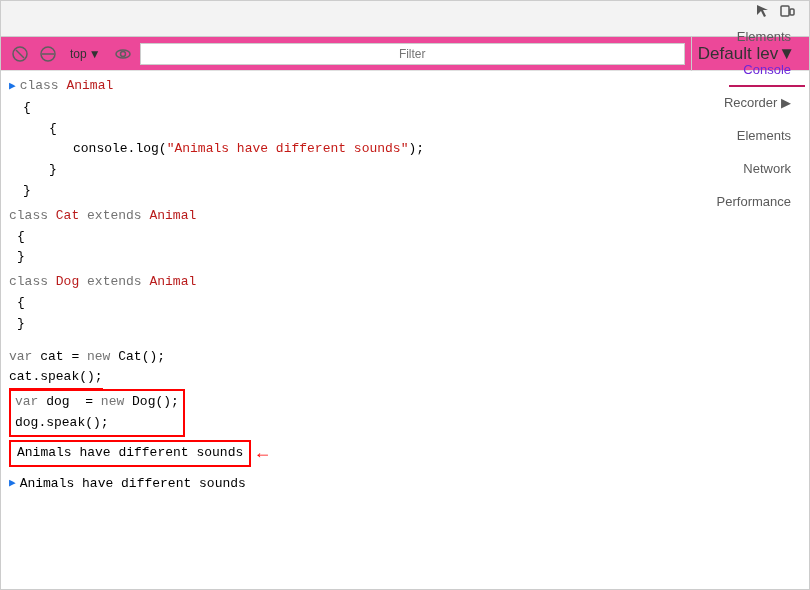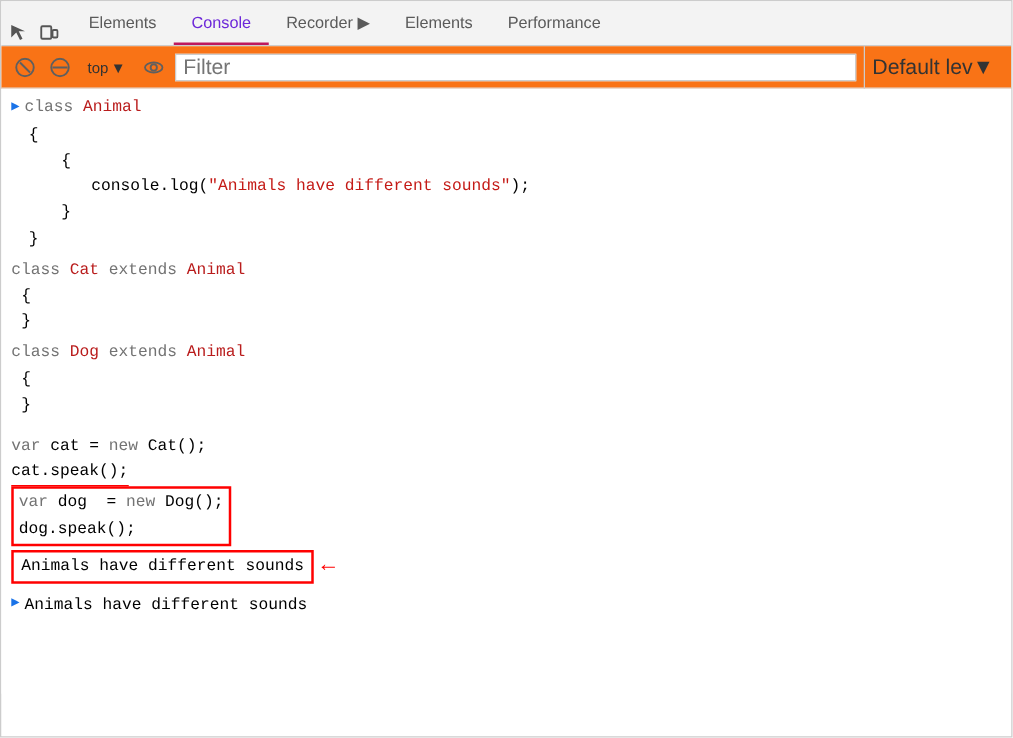--- a/index.html
+++ b/index.html
@@ -25,20 +25,21 @@
     }
 
     .tab-bar {
       display: flex;
       align-items: flex-end;
       background: #f3f3f3;
       border-bottom: 1px solid #ccc;
       height: 36px;
       padding: 0 4px;
       gap: 0;
+      flex-direction: column;
     }
 
     .tab {
       padding: 8px 14px;
       font-size: 13px;
       color: #5a5a5a;
       cursor: pointer;
       border-bottom: 2px solid transparent;
       height: 36px;
       display: flex;
@@ -48,21 +49,21 @@
 
     .tab.active {
       color: #6d28d9;
       border-bottom: 2px solid #be185d;
     }
 
     
     .console-toolbar {
       display: flex;
       align-items: center;
-      background: #f97316;
+      background: #ec4899;
       border-bottom: 1px solid #e0e0e0;
       height: 34px;
       padding: 0 8px;
       gap: 6px;
     }
 
     .console-toolbar .icon-btn {
       width: 22px;
       height: 22px;
       display: flex;
@@ -85,23 +86,24 @@
       cursor: pointer;
       padding: 2px 4px;
       border: 1px solid transparent;
     }
 
     .filter-input {
       flex: 1;
       height: 22px;
       border: 1px solid #ccc;
       padding: 0 6px;
-      font-size: 17px;
+      font-size: 12px;
       font-family: Arial, sans-serif;
       outline: none;
+      text-align: center;
     }
 
     .default-level {
       font-family: Arial, sans-serif;
       font-size: 17px;
       color: #333;
       padding: 2px 6px;
       cursor: pointer;
       border-left: 1px solid #ccc;
       height: 34px;
@@ -162,20 +164,21 @@
       <svg width="16" height="16" viewBox="0 0 16 16" fill="none">
         <rect x="2" y="3" width="8" height="10" rx="1" stroke="#555" stroke-width="1.5" fill="none"></rect>
         <rect x="11" y="6" width="4" height="6" rx="1" stroke="#555" stroke-width="1.5" fill="none"></rect>
       </svg>
     </div>
   </div>
   <div class="tab">Elements</div>
   <div class="tab active">Console</div>
   <div class="tab">Recorder ▶</div>
   <div class="tab">Elements</div>
+  <div class="tab">Network</div>
   <div class="tab">Performance</div>
 </div>
 
 <div class="console-toolbar">
   <button class="icon-btn" title="Clear console">
     <svg width="16" height="16" viewBox="0 0 16 16">
       <circle cx="8" cy="8" r="7" stroke="#5f5f5f" stroke-width="1.5" fill="none"></circle>
       <line x1="4" y1="4" x2="12" y2="12" stroke="#5f5f5f" stroke-width="1.5"></line>
     </svg>
   </button>

